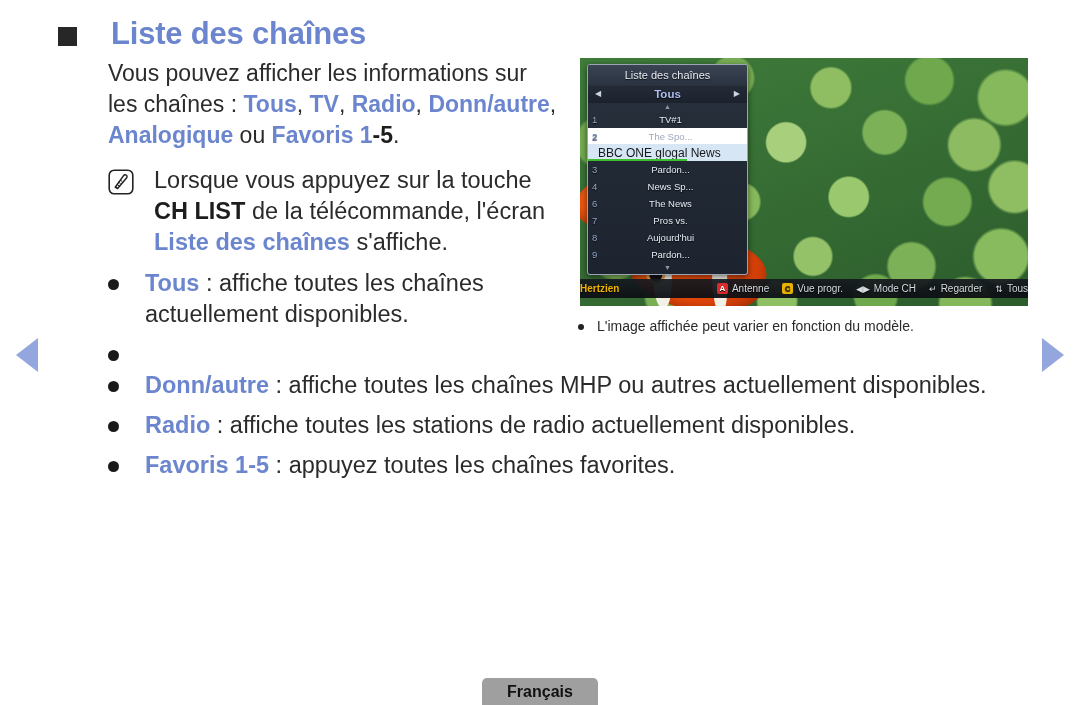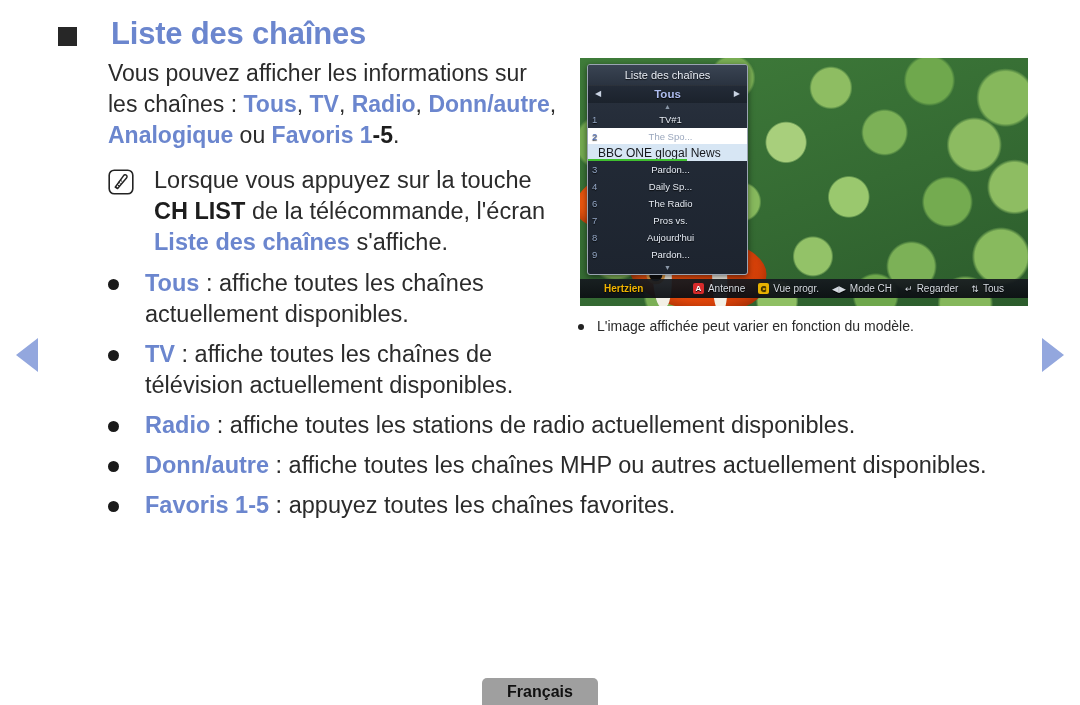--- a/index.html
+++ b/index.html
@@ -283,21 +283,21 @@
   
   .osd-bar {
     position: absolute;
     left: 0;
     right: 0;
     bottom: 8px;
     height: 19px;
     background: linear-gradient(180deg, rgba(22,26,32,.93) 0%, rgba(12,15,19,.95) 100%);
     display: flex;
     align-items: center;
-    padding: 0 24px;
+    padding: 0 0;
     box-sizing: border-box;
     font-size: 10px;
   }
   .osd-left {
     color: #f0b400;
     font-weight: bold;
     text-shadow: 0 1px 1px #000;
   }
   .osd-right {
     margin-left: auto;
@@ -402,39 +402,36 @@
 
   <div class="bullet-item">
     <span class="dot"></span>
     <div class="bullet-text narrow">
       <span class="blplain" style="font-weight:bold">Tous</span><span> : affiche toutes les chaînes actuellement disponibles.</span>
     </div>
   </div>
 
   <div class="bullet-item">
     <span class="dot"></span>
-    <div class="bullet-text narrow">
-      <span class="blplain" style="font-weight:bold">TV</span><span> : affiche toutes les chaînes de télévision actuellement disponibles.</span>
+  </div>
+
+  <div class="bullet-item">
+    <span class="dot"></span>
+    <div class="bullet-text">
+      <span class="blplain" style="font-weight:bold">Donn/autre</span><span> : affiche toutes les chaînes MHP ou autres actuellement disponibles.</span>
     </div>
   </div>
 
   <div class="bullet-item">
     <span class="dot"></span>
     <div class="bullet-text">
       <span class="blplain" style="font-weight:bold">Radio</span><span> : affiche toutes les stations de radio actuellement disponibles.</span>
     </div>
   </div>
 
-  <div class="bullet-item">
-    <span class="dot"></span>
-    <div class="bullet-text">
-      <span class="blplain" style="font-weight:bold">Donn/autre</span><span> : affiche toutes les chaînes MHP ou autres actuellement disponibles.</span>
-    </div>
-  </div>
-
 
   <div class="bullet-item">
     <span class="dot"></span>
     <div class="bullet-text">
       <span class="blplain" style="font-weight:bold">Favoris 1-5</span><span> : appuyez toutes les chaînes favorites.</span>
     </div>
   </div>
 
 </div>
 
@@ -477,25 +474,25 @@
         <span class="info-text">BBC ONE glogal News</span>
         <span class="progress"></span>
       </div>
 
       <div class="ch-row">
         <span class="num">3</span>
         <span class="name">Pardon...</span>
       </div>
       <div class="ch-row">
         <span class="num">4</span>
-        <span class="name">Daily Sp...</span>
+        <span class="name">News Sp...</span>
       </div>
       <div class="ch-row">
         <span class="num">6</span>
-        <span class="name">The Radio</span>
+        <span class="name">The News</span>
       </div>
       <div class="ch-row">
         <span class="num">7</span>
         <span class="name">Pros vs.</span>
       </div>
       <div class="ch-row">
         <span class="num">8</span>
         <span class="name">Aujourd'hui</span>
       </div>
       <div class="ch-row">

